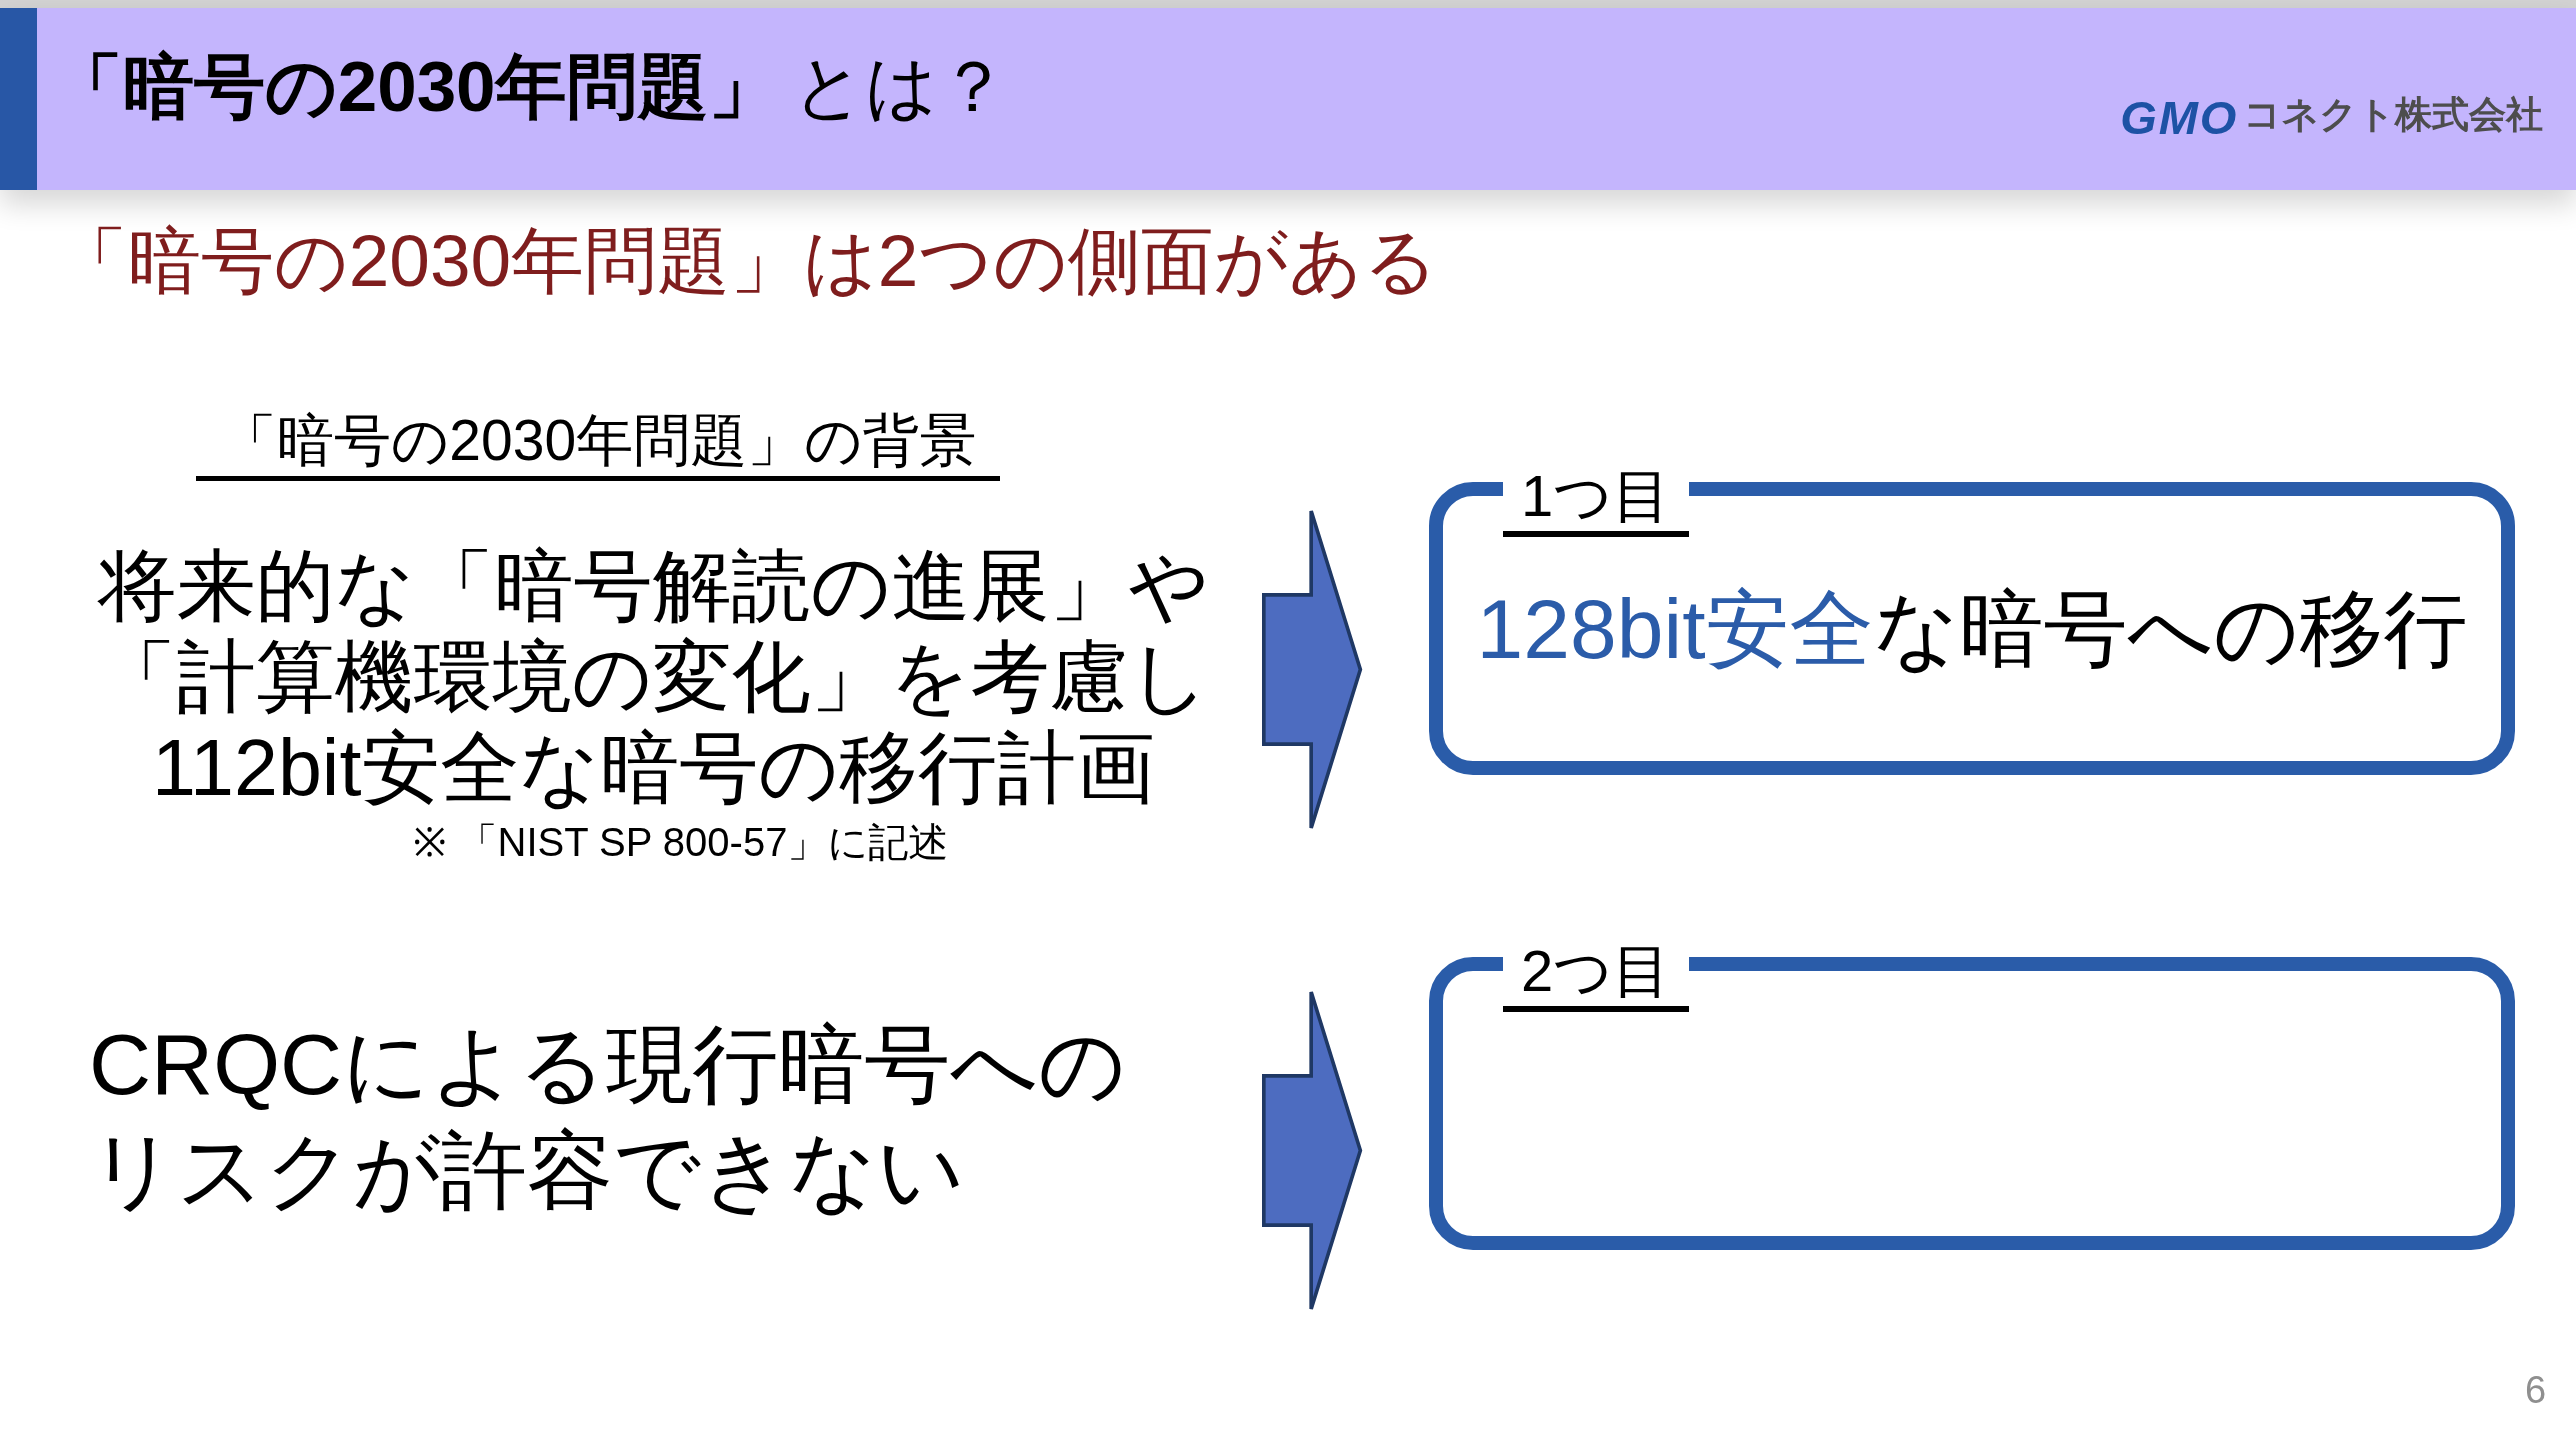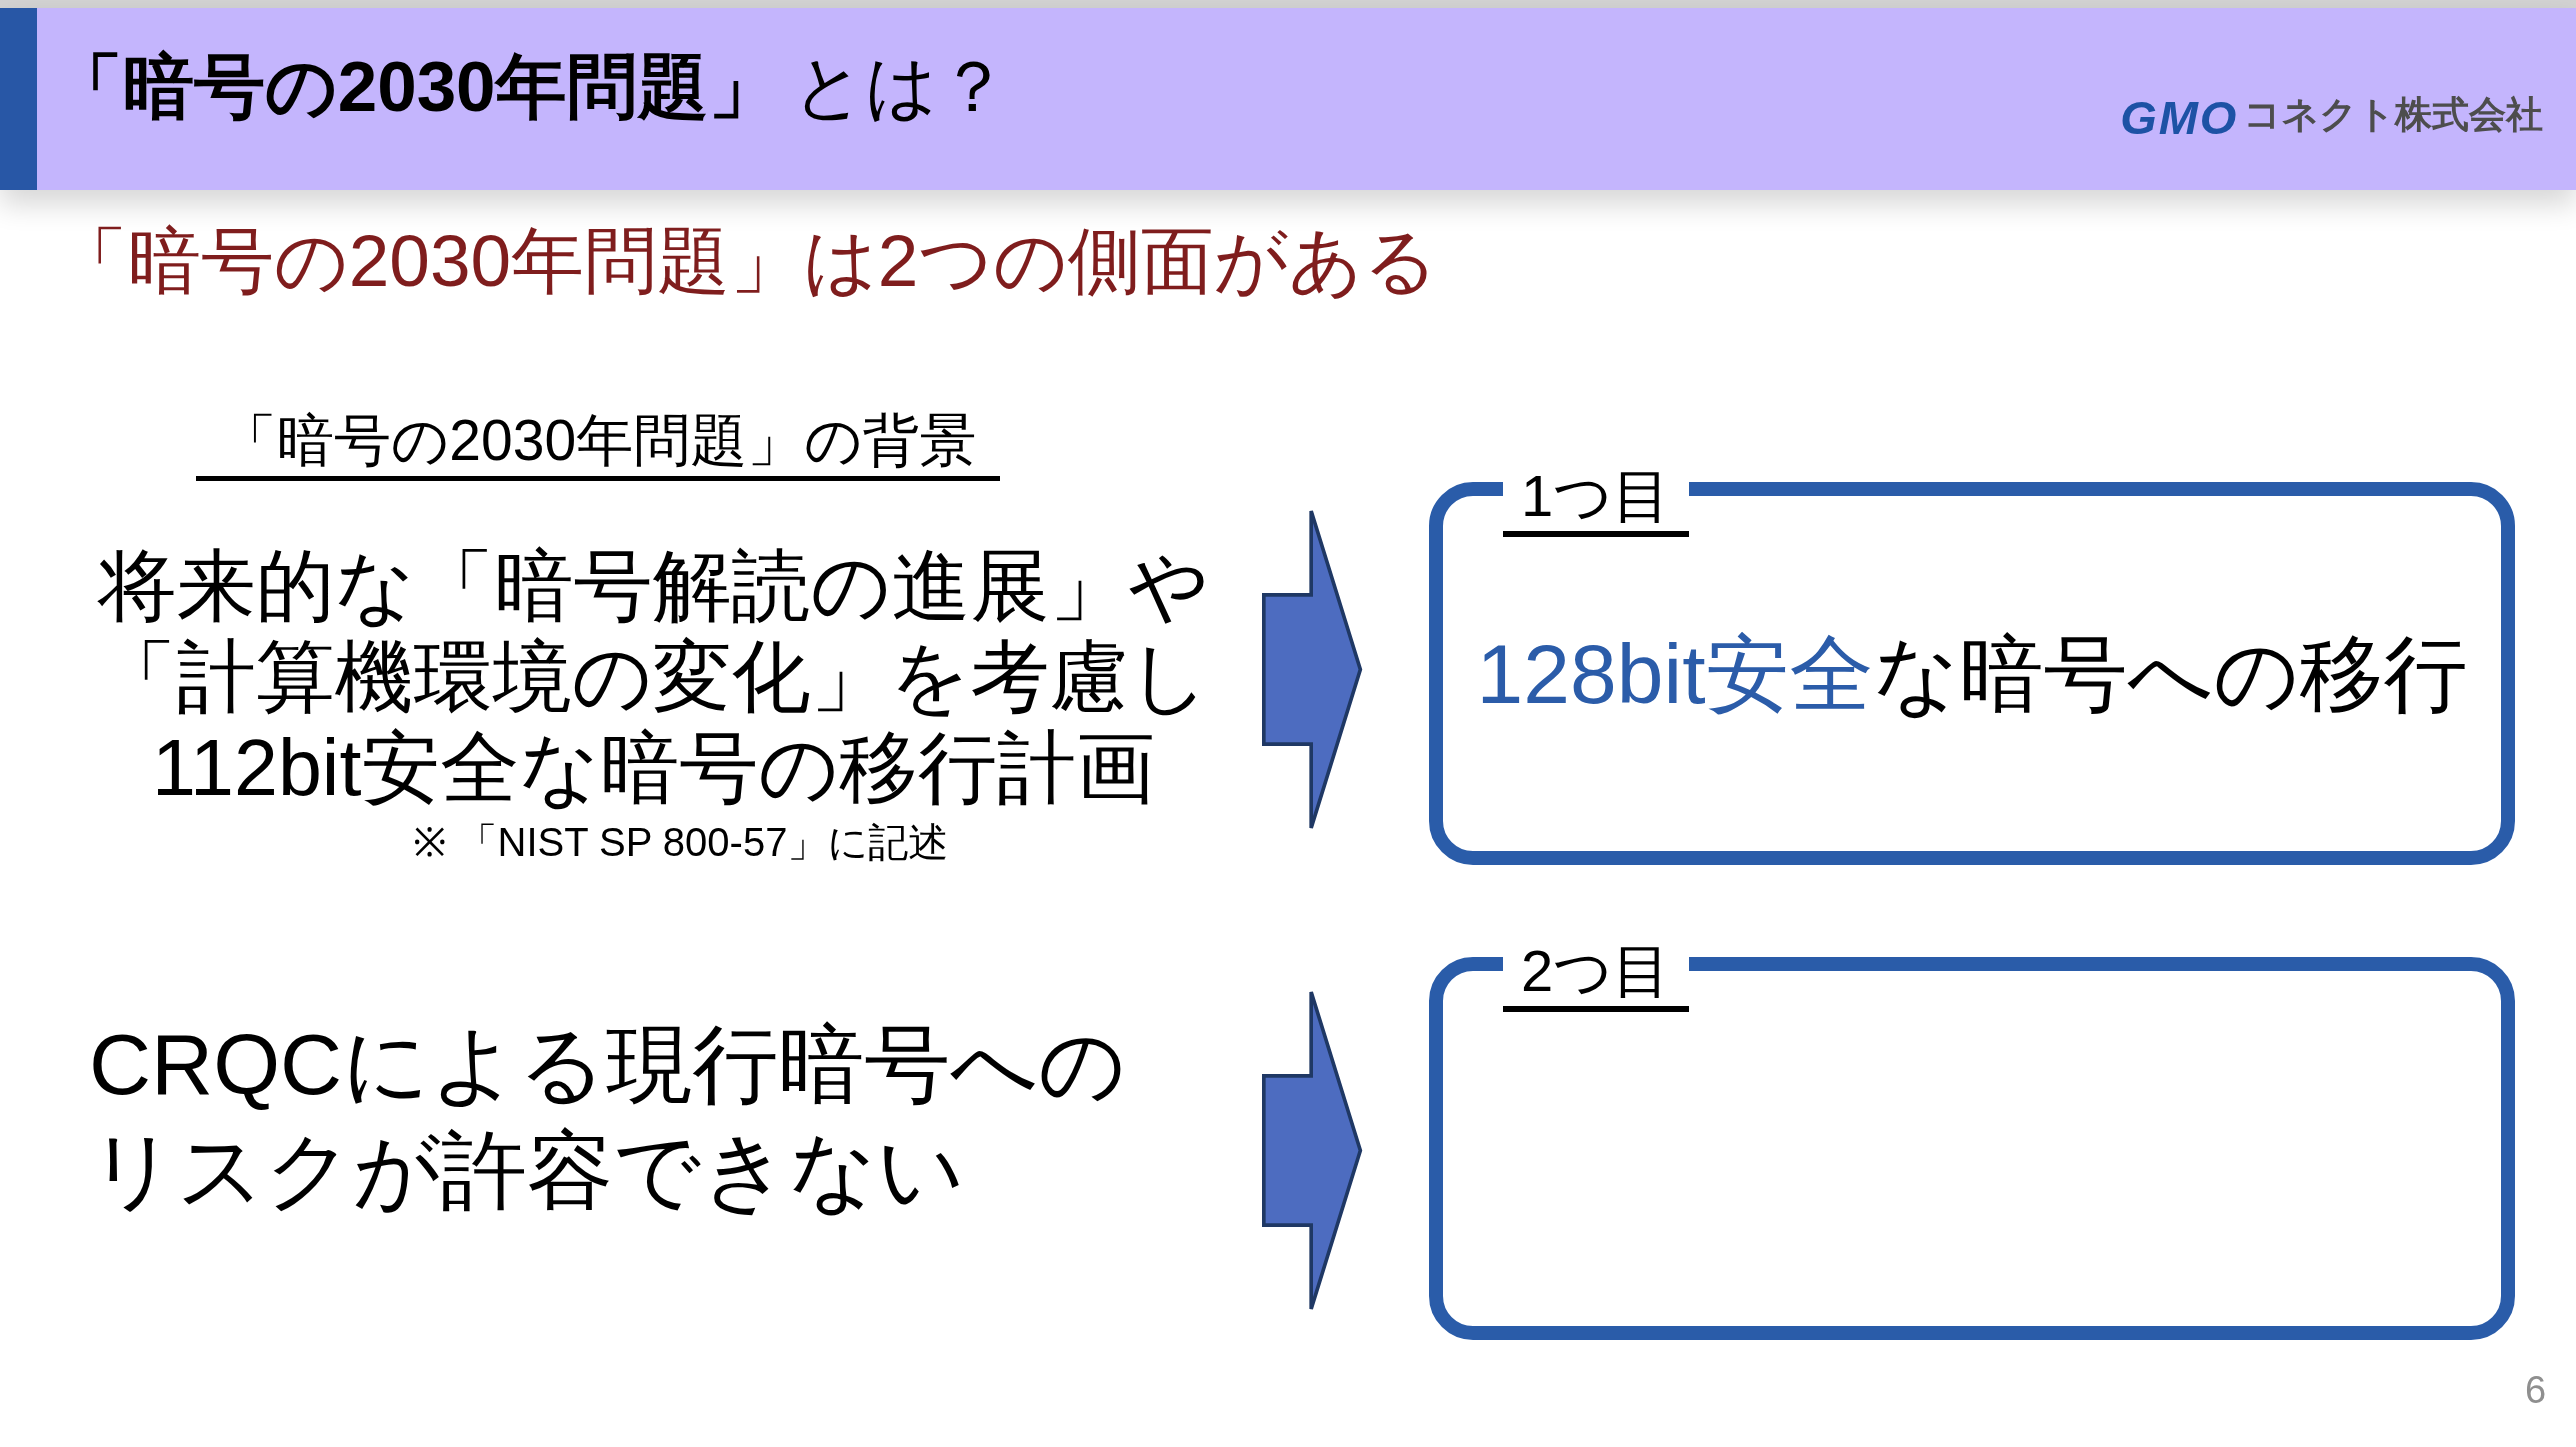--- a/index.html
+++ b/index.html
@@ -70,21 +70,21 @@
   .para-crqc {
     position:absolute; left:57px; top:1011px;
     font-size:86px; line-height:106px; color:#000000;
     white-space:nowrap;
     margin-left:32px;
   }
   .block-arrow { position:absolute; width:102px; height:325px; }
   .arrow-1 { left:1262px; top:507px; }
   .arrow-2 { left:1262px; top:988px; }
   .aspect-box {
-    position:absolute; left:1429px; width:1086px; height:383px;
+    position:absolute; left:1429px; width:1086px; height:293px;
     border:14.6px solid #2a5ca9; border-radius:44px;
     background:#ffffff;
     display:flex; align-items:center; justify-content:center;
   }
   .box-1 { top:482px; }
   .box-2 { top:957px; }
   .box-label {
     position:absolute; left:60px; top:-33px;
     background:#ffffff;
     font-size:58px; line-height:66px; color:#000000;

